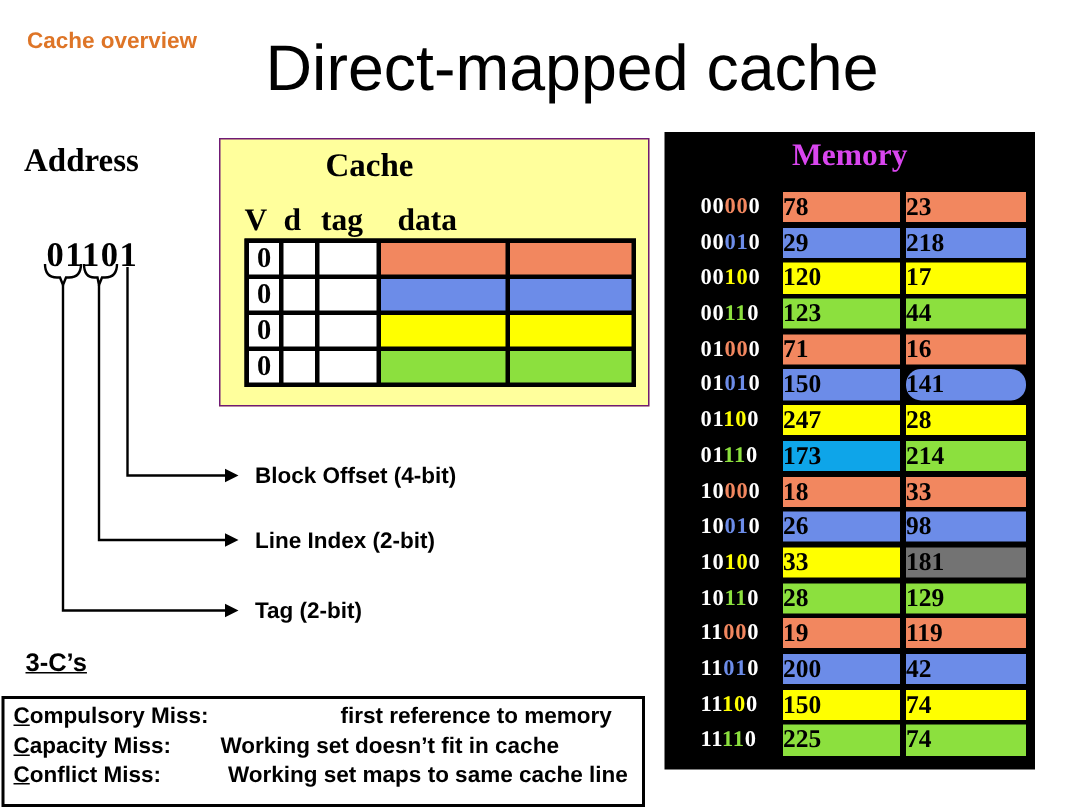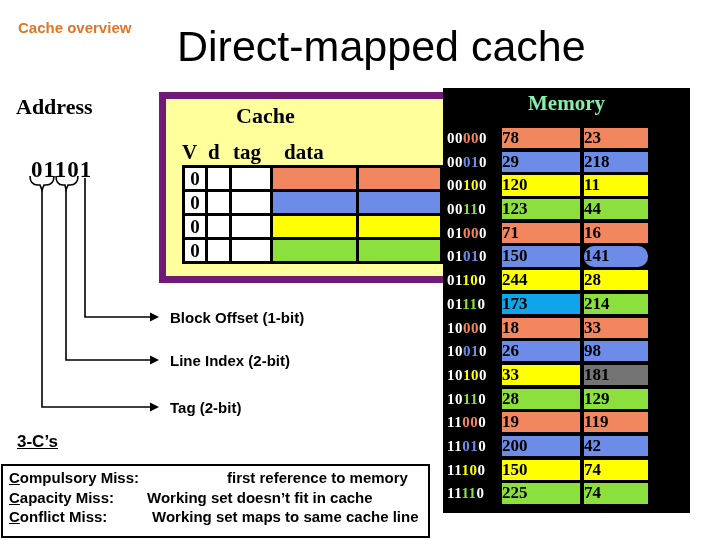--- a/index.html
+++ b/index.html
@@ -14,45 +14,45 @@
   .addr-value{position:absolute;left:31px;top:157px;font-family:"Liberation Serif",serif;
               font-weight:bold;font-size:23px;letter-spacing:1px;}
 
   svg.connectors{position:absolute;left:0;top:0;pointer-events:none;}
 
   .field-label{position:absolute;left:170px;font-size:15px;font-weight:bold;white-space:nowrap;}
   .fl-0{top:309px}.fl-1{top:352px}.fl-2{top:399px}
 
   
   .cache-box{position:absolute;left:146px;top:92px;width:285px;height:177px;
-             border:7px solid #701a75;margin-left:13px;}
+             border:1px solid #701a75;}
   .cache-title{position:absolute;left:70px;top:4px;font-family:"Liberation Serif",serif;
                font-weight:bold;font-size:22px;}
   .cache-cols{position:absolute;left:0;top:41px;height:26px;font-family:"Liberation Serif",serif;
               font-weight:bold;font-size:21px;}
   .cache-cols span{position:absolute;top:0;}
   .col-0{left:16px}.col-1{left:42px}.col-2{left:67px}.col-3{left:118px}
   .cache-table{position:absolute;left:16px;top:66px;background:#000;border:3px solid #000;
                display:grid;grid-template-columns:20px 21px 38px 83px 81px;grid-auto-rows:21px;gap:3px;}
   .cache-table .cell{background:#fff;}
   .cache-table .vcell{font-family:"Liberation Serif",serif;font-weight:bold;font-size:19px;
                       text-align:center;line-height:21px;}
 
   
   .memory{position:absolute;left:443px;top:88px;width:247px;height:425px;background:#000;}
-  .mem-title{margin:0;padding-top:3px;text-align:center;color:#86efac;
+  .mem-title{margin:0;padding-top:3px;text-align:center;color:#d946ef;
              font-family:"Liberation Serif",serif;font-weight:bold;font-size:21px;line-height:24px;}
   .mem-rows{margin-top:13px;}
-  .mem-row{display:flex;height:20.2px;margin-bottom:3.5px;padding-left:4px;}
+  .mem-row{display:flex;height:20.2px;margin-bottom:3.5px;padding-left:24px;}
   .mem-addr{width:44px;color:#fff;font-family:"Liberation Serif",serif;font-weight:bold;
             font-size:15px;line-height:20px;letter-spacing:.5px;white-space:nowrap;}
   .mem-cell{font-family:"Liberation Serif",serif;font-weight:bold;font-size:17px;
             line-height:20px;color:#000;}
   .mem-c1{margin-left:11px;width:78px;}
-  .mem-c2{margin-left:4px;width:64px;}
+  .mem-c2{margin-left:4px;width:80px;}
 
   
   .threec{position:absolute;left:17px;top:432px;font-size:17px;font-weight:bold;
           text-decoration:underline;}
   .miss-box{position:absolute;left:1px;top:464px;width:425px;height:70px;background:#fff;
             border:2px solid #000;}
   .miss-line{position:absolute;left:0;height:19px;font-size:15px;font-weight:bold;white-space:nowrap;}
   .miss-term{position:absolute;left:6px;}
   .miss-term .cap{text-decoration:underline;}
   .miss-def{position:absolute;}
@@ -76,21 +76,21 @@
       <path d="M66,190 L66,360 L150,360"></path>
       <path d="M42,190 L42,407 L150,407"></path>
     </g>
     <g fill="#000">
       <polygon points="150,312.5 159,317 150,321.5"></polygon>
       <polygon points="150,355.5 159,360 150,364.5"></polygon>
       <polygon points="150,402.5 159,407 150,411.5"></polygon>
     </g>
   </svg>
 
-  <div class="field-label fl-0">Block Offset (1-bit)</div>
+  <div class="field-label fl-0">Block Offset (4-bit)</div>
   <div class="field-label fl-1">Line Index (2-bit)</div>
   <div class="field-label fl-2">Tag (2-bit)</div>
 
   <div class="cache-box" style="background: rgb(255, 255, 156);">
     <div class="cache-title">Cache</div>
     <div class="cache-cols">
       <span class="col-0">V</span>
       <span class="col-1">d</span>
       <span class="col-2">tag</span>
       <span class="col-3">data</span>
@@ -128,40 +128,40 @@
           <span class="mem-cell mem-c2" style="background: rgb(242, 135, 95);">23</span>
         </div>
         <div class="mem-row">
           <span class="mem-addr"><span>0</span><span>0</span><span style="color: rgb(108, 140, 232);">0</span><span style="color: rgb(108, 140, 232);">1</span><span>0</span></span>
           <span class="mem-cell mem-c1" style="background: rgb(108, 140, 232);">29</span>
           <span class="mem-cell mem-c2" style="background: rgb(108, 140, 232);">218</span>
         </div>
         <div class="mem-row">
           <span class="mem-addr"><span>0</span><span>0</span><span style="color: rgb(255, 255, 0);">1</span><span style="color: rgb(255, 255, 0);">0</span><span>0</span></span>
           <span class="mem-cell mem-c1" style="background: rgb(255, 255, 0);">120</span>
-          <span class="mem-cell mem-c2" style="background: rgb(255, 255, 0);">11</span>
+          <span class="mem-cell mem-c2" style="background: rgb(255, 255, 0);">17</span>
         </div>
         <div class="mem-row">
           <span class="mem-addr"><span>0</span><span>0</span><span style="color: rgb(140, 224, 62);">1</span><span style="color: rgb(140, 224, 62);">1</span><span>0</span></span>
           <span class="mem-cell mem-c1" style="background: rgb(140, 224, 62);">123</span>
           <span class="mem-cell mem-c2" style="background: rgb(140, 224, 62);">44</span>
         </div>
         <div class="mem-row">
           <span class="mem-addr"><span>0</span><span>1</span><span style="color: rgb(242, 135, 95);">0</span><span style="color: rgb(242, 135, 95);">0</span><span>0</span></span>
           <span class="mem-cell mem-c1" style="background: rgb(242, 135, 95);">71</span>
           <span class="mem-cell mem-c2" style="background: rgb(242, 135, 95);">16</span>
         </div>
         <div class="mem-row">
           <span class="mem-addr"><span>0</span><span>1</span><span style="color: rgb(108, 140, 232);">0</span><span style="color: rgb(108, 140, 232);">1</span><span>0</span></span>
           <span class="mem-cell mem-c1" style="background: rgb(108, 140, 232);">150</span>
           <span class="mem-cell mem-c2" style="background: rgb(108, 140, 232); border-radius: 10px;">141</span>
         </div>
         <div class="mem-row">
           <span class="mem-addr"><span>0</span><span>1</span><span style="color: rgb(255, 255, 0);">1</span><span style="color: rgb(255, 255, 0);">0</span><span>0</span></span>
-          <span class="mem-cell mem-c1" style="background: rgb(255, 255, 0);">244</span>
+          <span class="mem-cell mem-c1" style="background: rgb(255, 255, 0);">247</span>
           <span class="mem-cell mem-c2" style="background: rgb(255, 255, 0);">28</span>
         </div>
         <div class="mem-row">
           <span class="mem-addr"><span>0</span><span>1</span><span style="color: rgb(140, 224, 62);">1</span><span style="color: rgb(140, 224, 62);">1</span><span>0</span></span>
           <span class="mem-cell mem-c1" style="background: #0ea5e9;">173</span>
           <span class="mem-cell mem-c2" style="background: rgb(140, 224, 62);">214</span>
         </div>
         <div class="mem-row">
           <span class="mem-addr"><span>1</span><span>0</span><span style="color: rgb(242, 135, 95);">0</span><span style="color: rgb(242, 135, 95);">0</span><span>0</span></span>
           <span class="mem-cell mem-c1" style="background: rgb(242, 135, 95);">18</span>

